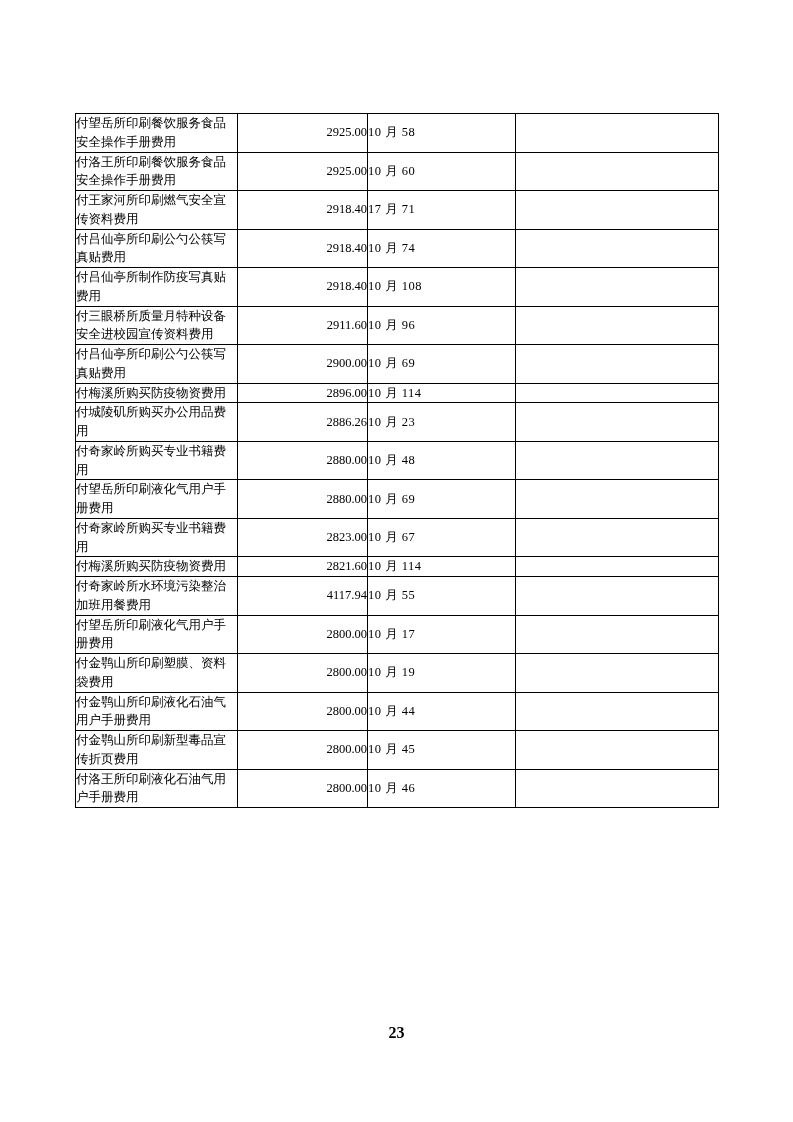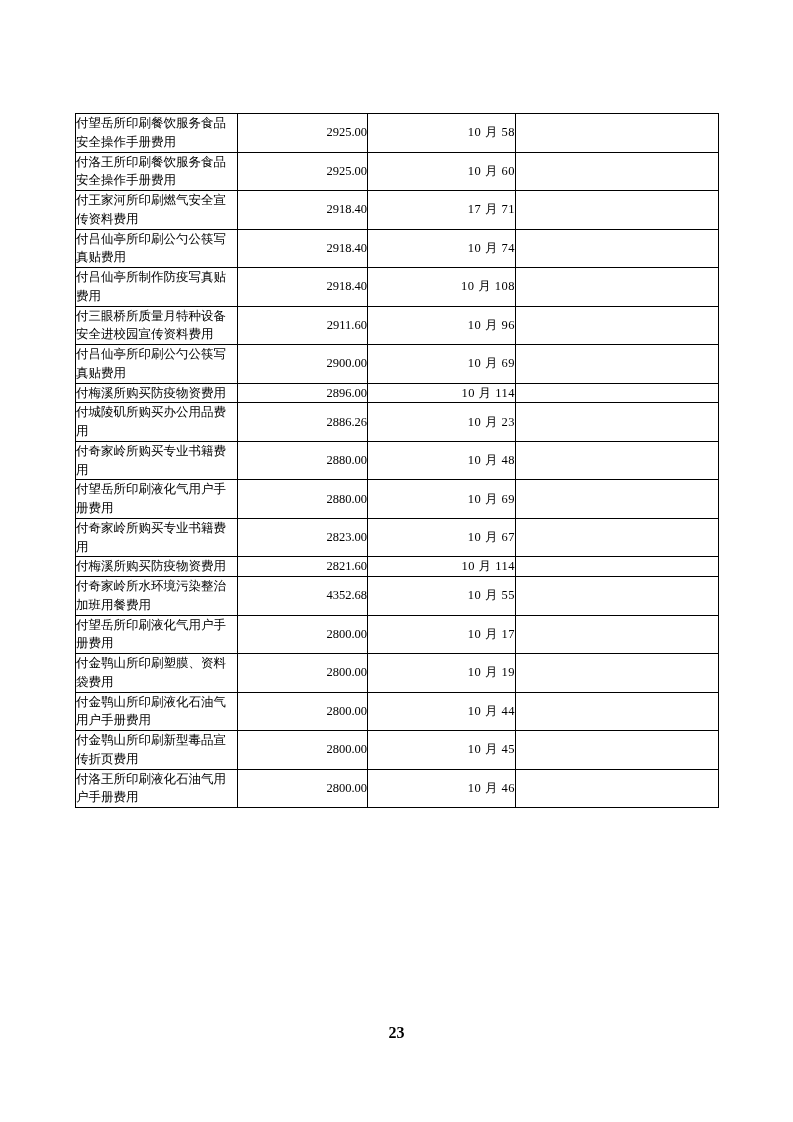--- a/index.html
+++ b/index.html
@@ -42,21 +42,21 @@
     text-align: left;
     word-break: break-all;
   }
   .cell-amount {
     padding: 5px 12px 5px 4px;
     text-align: right;
     font-family: "Liberation Serif", "DejaVu Serif", serif;
   }
   .cell-ref {
     padding: 5px 4px 5px 7px;
-    text-align: right;
+    text-align: left;
     letter-spacing: 0.5px;
     margin-left: 26px;
   }
   .cell-blank {
     padding: 5px 4px;
   }
   .page-number {
     position: absolute;
     left: 0;
     right: 0;
@@ -152,21 +152,21 @@
         <td class="cell-blank"></td>
       </tr>
       <tr>
         <td class="cell-desc">付梅溪所购买防疫物资费用</td>
         <td class="cell-amount">2821.60</td>
         <td class="cell-ref">10 月  114</td>
         <td class="cell-blank"></td>
       </tr>
       <tr>
         <td class="cell-desc">付奇家岭所水环境污染整治加班用餐费用</td>
-        <td class="cell-amount">4352.68</td>
+        <td class="cell-amount">4117.94</td>
         <td class="cell-ref">10 月  55</td>
         <td class="cell-blank"></td>
       </tr>
       <tr>
         <td class="cell-desc">付望岳所印刷液化气用户手册费用</td>
         <td class="cell-amount">2800.00</td>
         <td class="cell-ref">10 月  17</td>
         <td class="cell-blank"></td>
       </tr>
       <tr>

